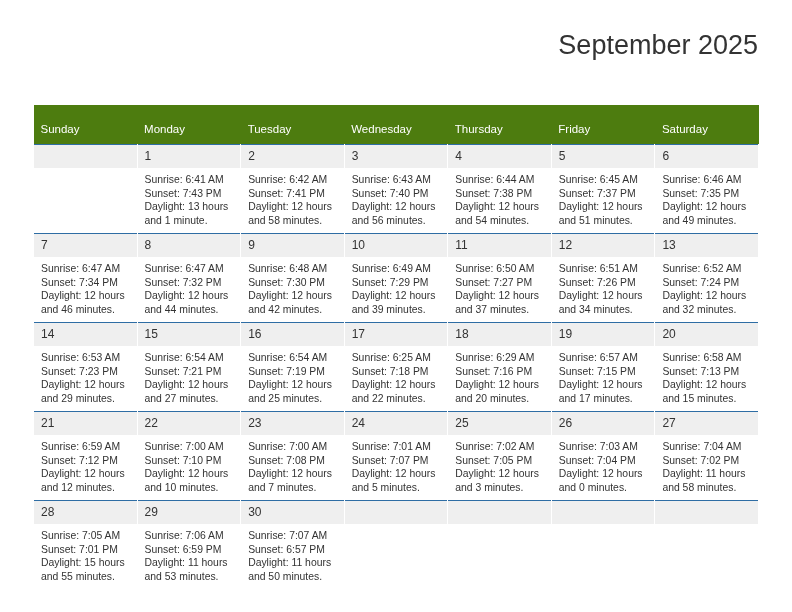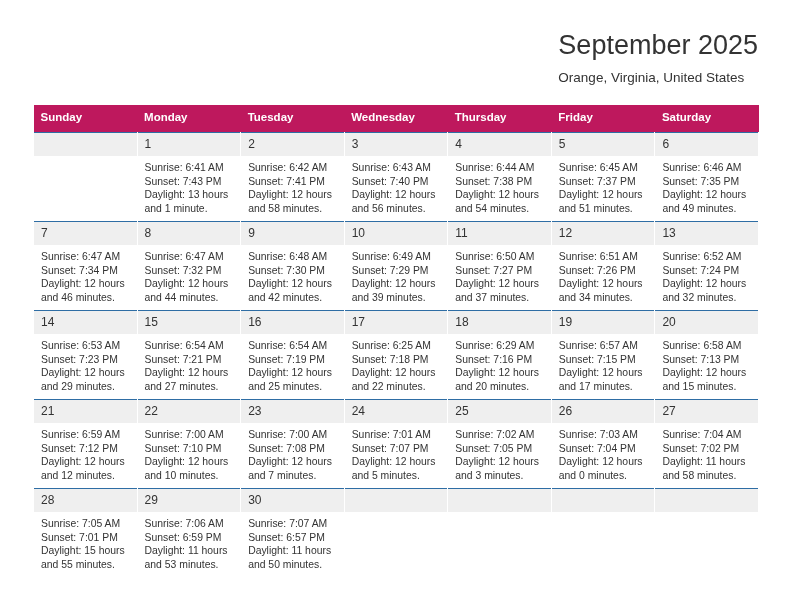--- a/index.html
+++ b/index.html
@@ -62,21 +62,21 @@
     width: 0;
     height: 0;
     border-left: 38px solid #0f5fa6;
     border-bottom: 23px solid transparent;
   }
 
   .title-block {
     position: absolute;
     right: 0;
     top: 0;
-    text-align: left;
+    text-align: center;
   }
   .month-title {
     font-size: 27px;
     color: #333333;
     line-height: 34px;
     white-space: nowrap;
   }
   .location {
     font-size: 13.5px;
     color: #333333;
@@ -88,26 +88,26 @@
   
   .calendar {
     position: absolute;
     left: 33px;
     top: 105px;
     width: 726px;
     border-collapse: collapse;
     table-layout: fixed;
   }
   .calendar th {
-    background: #be185d;
+    background: #4d7c0f;
     color: #ffffff;
     font-size: 11.5px;
-    font-weight: bold;
+    font-weight: normal;
     text-align: left;
-    padding: 2px 0 5px 7px;
+    padding: 14px 0 5px 7px;
     height: 20px;
     border: none;
   }
   .calendar td {
     vertical-align: top;
     padding: 0;
     border-left: 1px solid #ffffff;
     border-right: 1px solid #ffffff;
     border-top: 1px solid #2e6da4;
     height: 88px;
@@ -146,21 +146,20 @@
 </head>
 <body>
 
 <div class="page">
 
   <div class="header">
 
 
     <div class="title-block">
       <div class="month-title">September 2025</div>
-      <div class="location">Orange, Virginia, United States</div>
     </div>
 
   </div>
 
   <table class="calendar">
     <thead>
       <tr>
         <th>Sunday</th>
         <th>Monday</th>
         <th>Tuesday</th>

